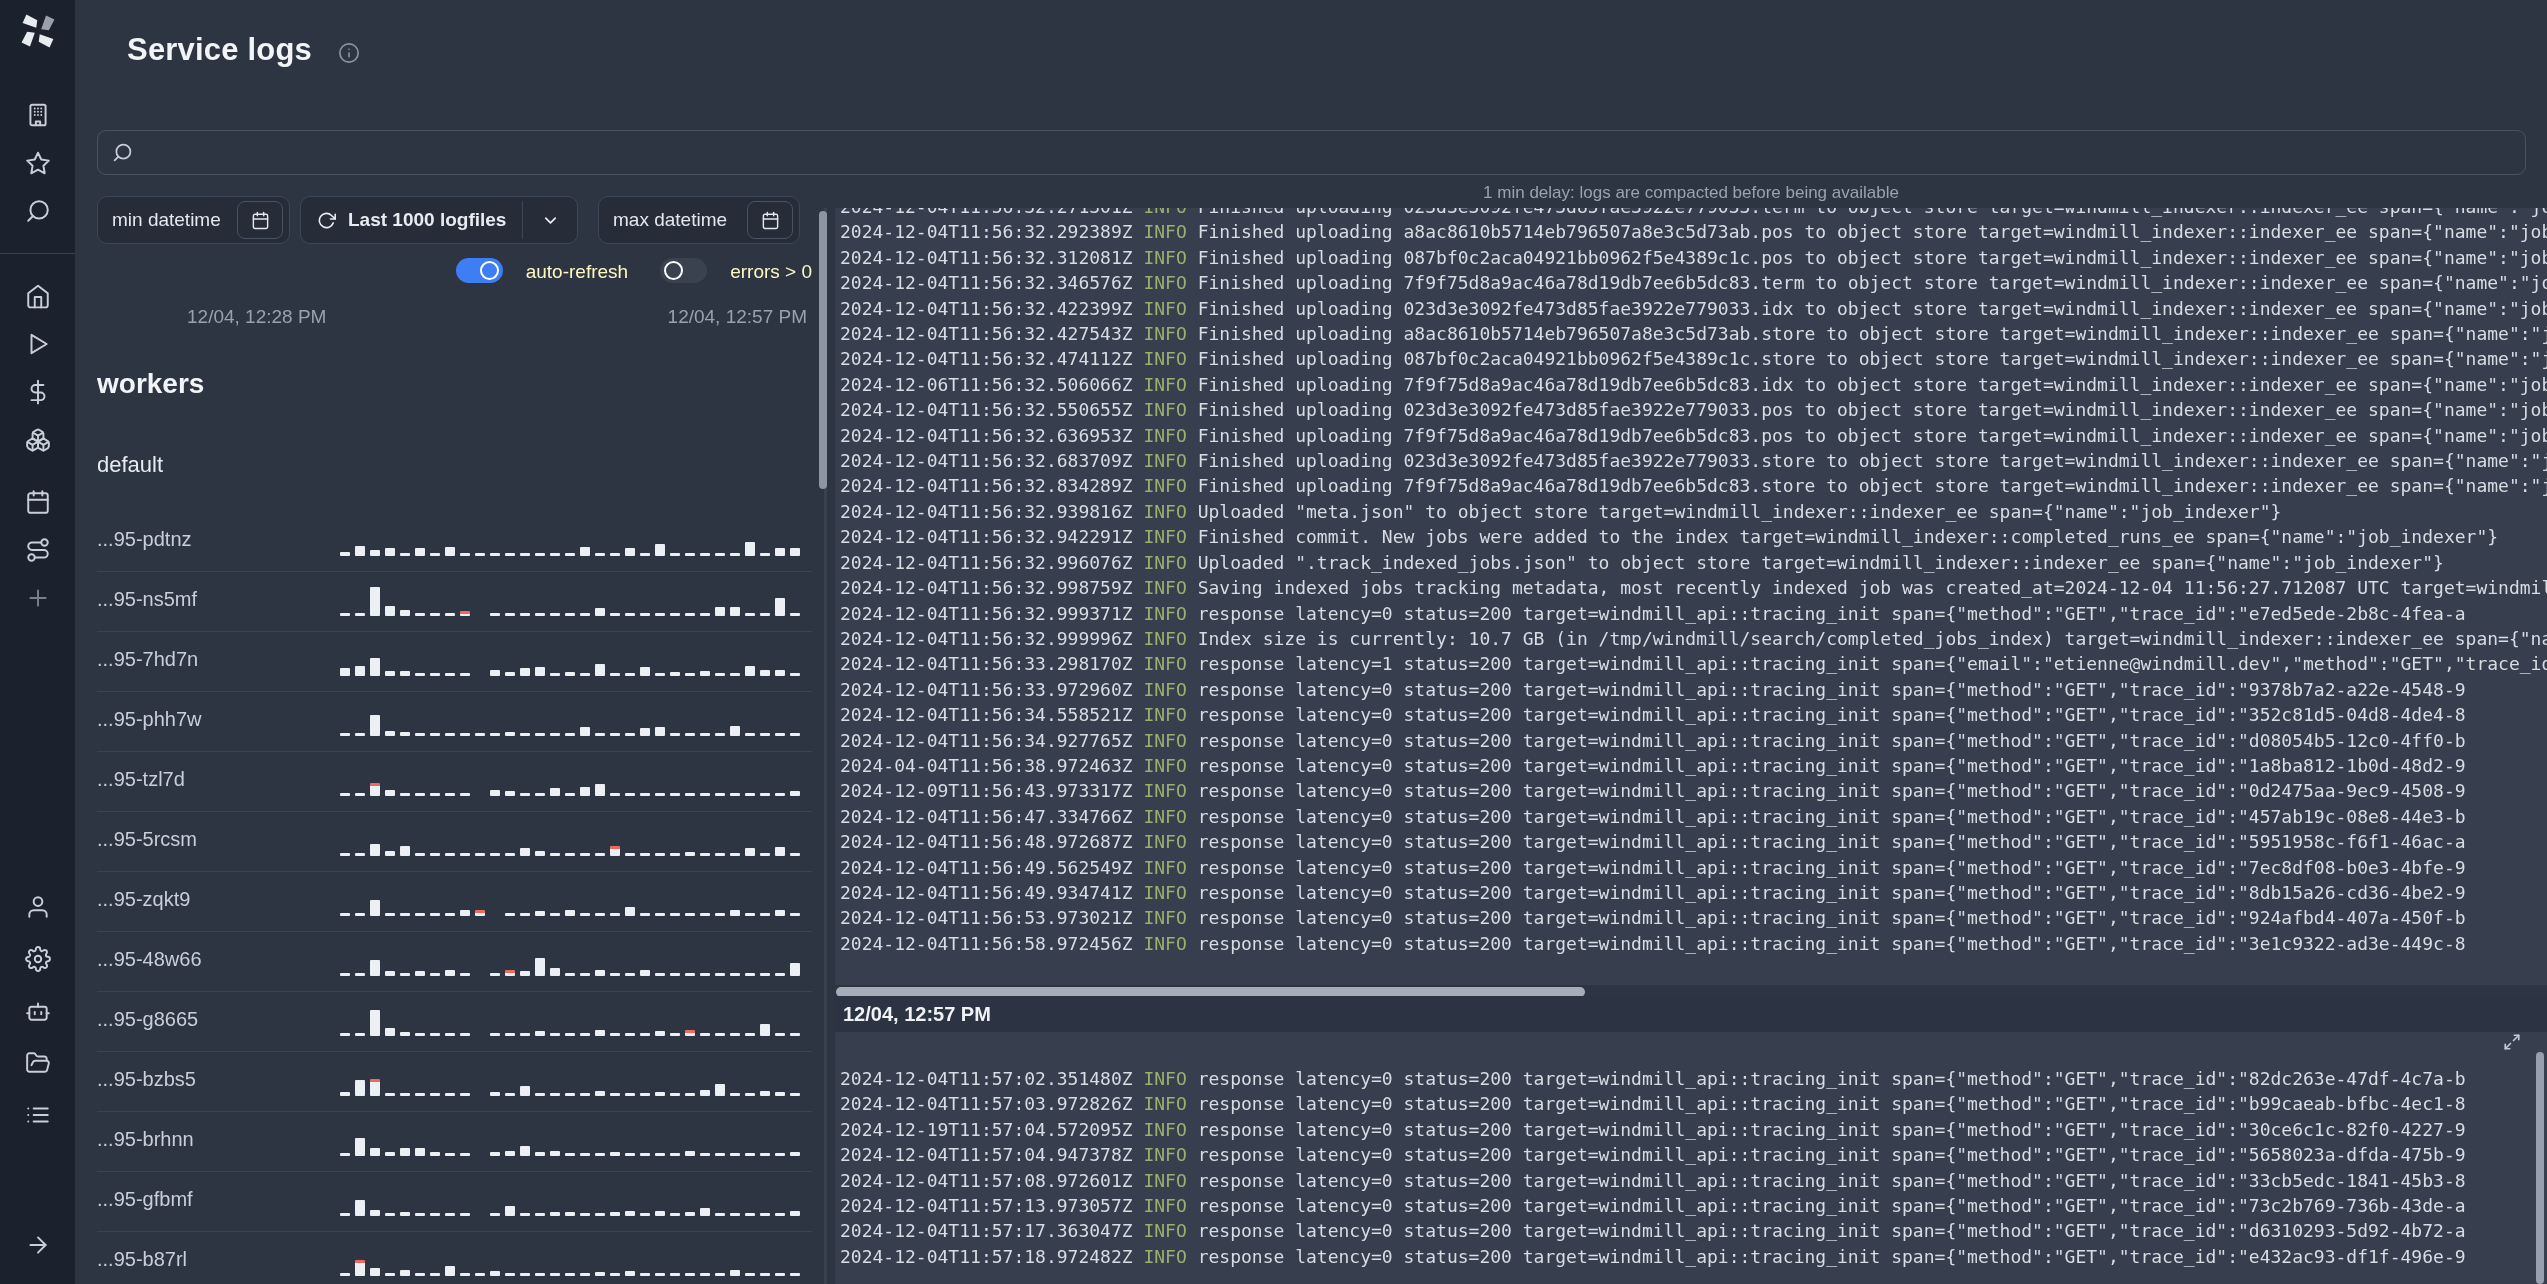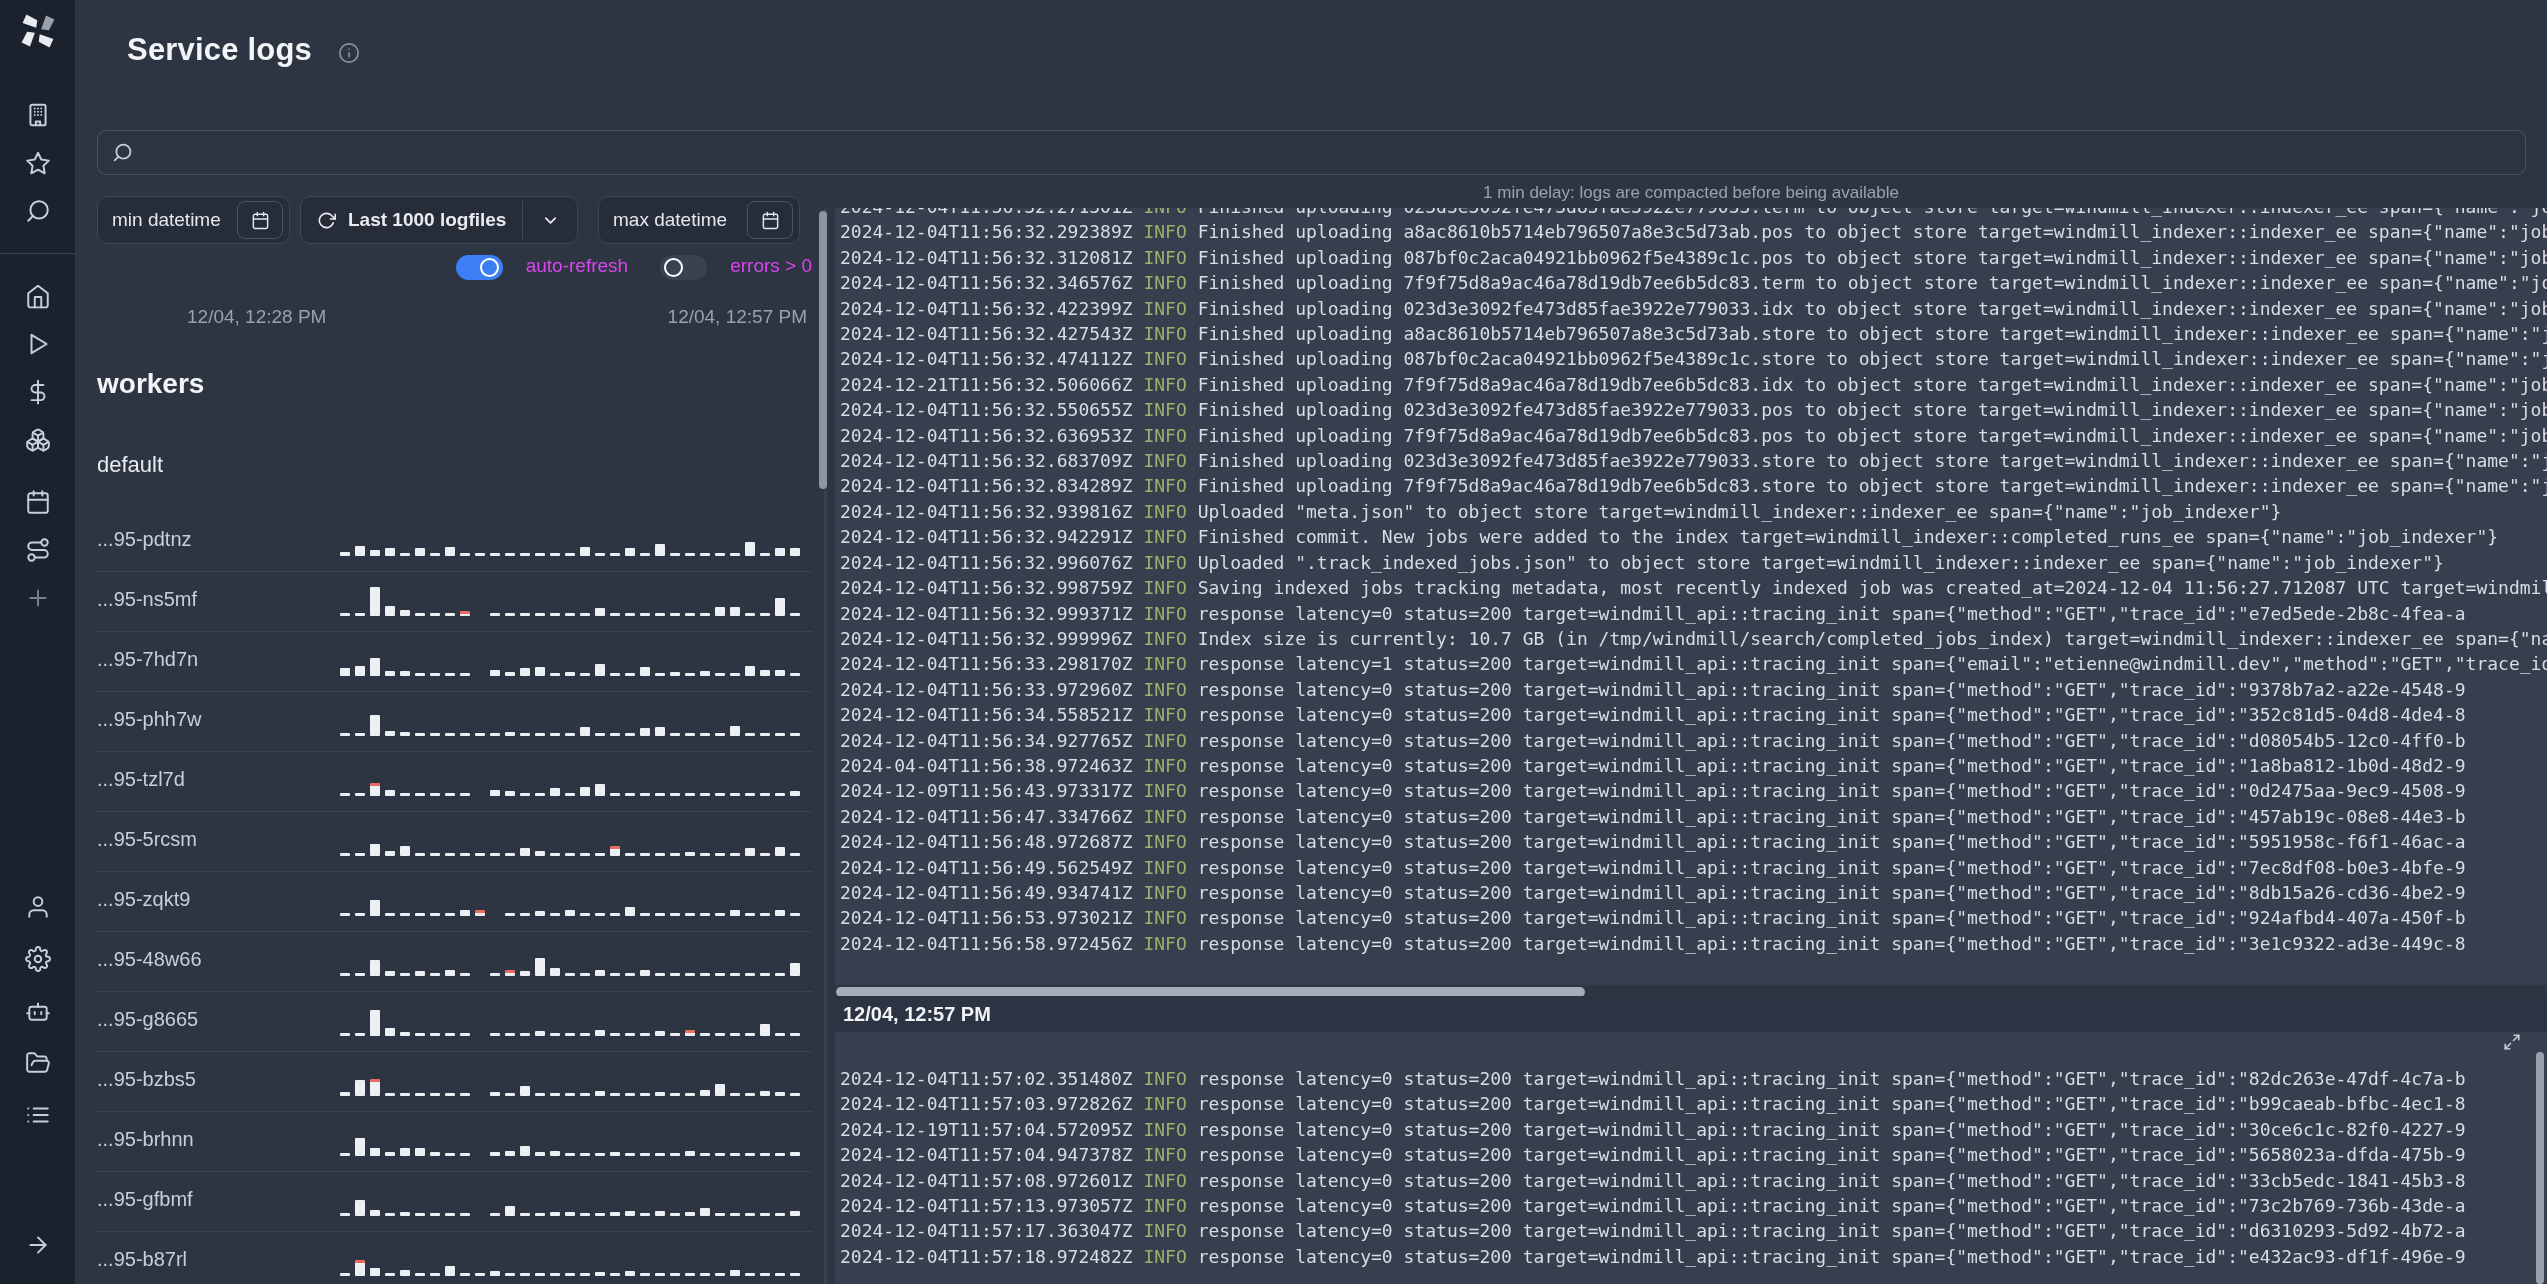--- a/index.html
+++ b/index.html
@@ -37,21 +37,21 @@
   .cal-btn { flex:none; width:46px; height:38px; border:1px solid #4a5363; border-radius:8px; display:flex; align-items:center; justify-content:center; color:#e4e8ee; cursor:pointer; background:transparent; }
   .cal-btn svg { width:19px; height:19px; }
   #logfiles { position:absolute; left:300px; top:196px; width:278px; height:48px; background:#262d39; border:1px solid #3e4755; border-radius:10px; display:flex; align-items:stretch; cursor:pointer; color:#e8ebf0; }
   #logfiles .main { flex:1; display:flex; align-items:center; gap:12px; padding-left:16px; font-size:19px; font-weight:600; }
   #logfiles .main svg { width:19px; height:19px; }
   #logfiles .sep { width:1px; background:#3e4755; margin:4px 0; }
   #logfiles .chev { width:54px; display:flex; align-items:center; justify-content:center; }
   #logfiles .chev svg { width:19px; height:19px; }
 
   
-  #toggle-row { position:absolute; left:97px; top:255px; width:715px; height:28px; display:flex; justify-content:flex-end; align-items:flex-start; gap:23px; color:#d946ef; font-size:19px; }
+  #toggle-row { position:absolute; left:97px; top:255px; width:715px; height:28px; display:flex; justify-content:flex-end; align-items:flex-end; gap:23px; color:#fef9c3; font-size:19px; }
   .toggle { width:47px; height:25px; border-radius:13px; position:relative; cursor:pointer; flex:none; }
   .toggle.on  { background:#3d7ef5; }
   .toggle.off { background:#3a4250; }
   .toggle .knob { position:absolute; top:3px; width:19px; height:19px; border-radius:50%; border:2.5px solid #fff; }
   .toggle.on .knob { right:4px; }
   .toggle.off .knob { left:4px; }
   #toggle-row .lbl { margin-right:9px; }
 
   
   .range-date { position:absolute; top:306px; font-size:19px; color:#98a1b0; }
@@ -1553,21 +1553,21 @@
 <div id="log-notice">1 min delay: logs are compacted before being available</div>
 
 <div class="log-block" id="log-block-1">
     <div class="log-line clipped"><span class="ts">2024-12-04T11:56:32.271301Z </span><span class="lvl">INFO</span><span class="msg"> Finished uploading 023d3e3092fe473d85fae3922e779033.term to object store target=windmill_indexer::indexer_ee span={"name":"job_indexer"}</span></div>
     <div class="log-line"><span class="ts">2024-12-04T11:56:32.292389Z </span><span class="lvl">INFO</span><span class="msg"> Finished uploading a8ac8610b5714eb796507a8e3c5d73ab.pos to object store target=windmill_indexer::indexer_ee span={"name":"job_indexer"}</span></div>
     <div class="log-line"><span class="ts">2024-12-04T11:56:32.312081Z </span><span class="lvl">INFO</span><span class="msg"> Finished uploading 087bf0c2aca04921bb0962f5e4389c1c.pos to object store target=windmill_indexer::indexer_ee span={"name":"job_indexer"}</span></div>
     <div class="log-line"><span class="ts">2024-12-04T11:56:32.346576Z </span><span class="lvl">INFO</span><span class="msg"> Finished uploading 7f9f75d8a9ac46a78d19db7ee6b5dc83.term to object store target=windmill_indexer::indexer_ee span={"name":"job_indexer"}</span></div>
     <div class="log-line"><span class="ts">2024-12-04T11:56:32.422399Z </span><span class="lvl">INFO</span><span class="msg"> Finished uploading 023d3e3092fe473d85fae3922e779033.idx to object store target=windmill_indexer::indexer_ee span={"name":"job_indexer"}</span></div>
     <div class="log-line"><span class="ts">2024-12-04T11:56:32.427543Z </span><span class="lvl">INFO</span><span class="msg"> Finished uploading a8ac8610b5714eb796507a8e3c5d73ab.store to object store target=windmill_indexer::indexer_ee span={"name":"job_indexer"}</span></div>
     <div class="log-line"><span class="ts">2024-12-04T11:56:32.474112Z </span><span class="lvl">INFO</span><span class="msg"> Finished uploading 087bf0c2aca04921bb0962f5e4389c1c.store to object store target=windmill_indexer::indexer_ee span={"name":"job_indexer"}</span></div>
-    <div class="log-line"><span class="ts">2024-12-21T11:56:32.506066Z </span><span class="lvl">INFO</span><span class="msg"> Finished uploading 7f9f75d8a9ac46a78d19db7ee6b5dc83.idx to object store target=windmill_indexer::indexer_ee span={"name":"job_indexer"}</span></div>
+    <div class="log-line"><span class="ts">2024-12-06T11:56:32.506066Z </span><span class="lvl">INFO</span><span class="msg"> Finished uploading 7f9f75d8a9ac46a78d19db7ee6b5dc83.idx to object store target=windmill_indexer::indexer_ee span={"name":"job_indexer"}</span></div>
     <div class="log-line"><span class="ts">2024-12-04T11:56:32.550655Z </span><span class="lvl">INFO</span><span class="msg"> Finished uploading 023d3e3092fe473d85fae3922e779033.pos to object store target=windmill_indexer::indexer_ee span={"name":"job_indexer"}</span></div>
     <div class="log-line"><span class="ts">2024-12-04T11:56:32.636953Z </span><span class="lvl">INFO</span><span class="msg"> Finished uploading 7f9f75d8a9ac46a78d19db7ee6b5dc83.pos to object store target=windmill_indexer::indexer_ee span={"name":"job_indexer"}</span></div>
     <div class="log-line"><span class="ts">2024-12-04T11:56:32.683709Z </span><span class="lvl">INFO</span><span class="msg"> Finished uploading 023d3e3092fe473d85fae3922e779033.store to object store target=windmill_indexer::indexer_ee span={"name":"job_indexer"}</span></div>
     <div class="log-line"><span class="ts">2024-12-04T11:56:32.834289Z </span><span class="lvl">INFO</span><span class="msg"> Finished uploading 7f9f75d8a9ac46a78d19db7ee6b5dc83.store to object store target=windmill_indexer::indexer_ee span={"name":"job_indexer"}</span></div>
     <div class="log-line"><span class="ts">2024-12-04T11:56:32.939816Z </span><span class="lvl">INFO</span><span class="msg"> Uploaded "meta.json" to object store target=windmill_indexer::indexer_ee span={"name":"job_indexer"}</span></div>
     <div class="log-line"><span class="ts">2024-12-04T11:56:32.942291Z </span><span class="lvl">INFO</span><span class="msg"> Finished commit. New jobs were added to the index target=windmill_indexer::completed_runs_ee span={"name":"job_indexer"}</span></div>
     <div class="log-line"><span class="ts">2024-12-04T11:56:32.996076Z </span><span class="lvl">INFO</span><span class="msg"> Uploaded ".track_indexed_jobs.json" to object store target=windmill_indexer::indexer_ee span={"name":"job_indexer"}</span></div>
     <div class="log-line"><span class="ts">2024-12-04T11:56:32.998759Z </span><span class="lvl">INFO</span><span class="msg"> Saving indexed jobs tracking metadata, most recently indexed job was created_at=2024-12-04 11:56:27.712087 UTC target=windmill_indexer::indexer_ee</span></div>
     <div class="log-line"><span class="ts">2024-12-04T11:56:32.999371Z </span><span class="lvl">INFO</span><span class="msg"> response latency=0 status=200 target=windmill_api::tracing_init span={"method":"GET","trace_id":"e7ed5ede-2b8c-4fea-a</span></div>
     <div class="log-line"><span class="ts">2024-12-04T11:56:32.999996Z </span><span class="lvl">INFO</span><span class="msg"> Index size is currently: 10.7 GB (in /tmp/windmill/search/completed_jobs_index) target=windmill_indexer::indexer_ee span={"name":"job_indexer"}</span></div>

